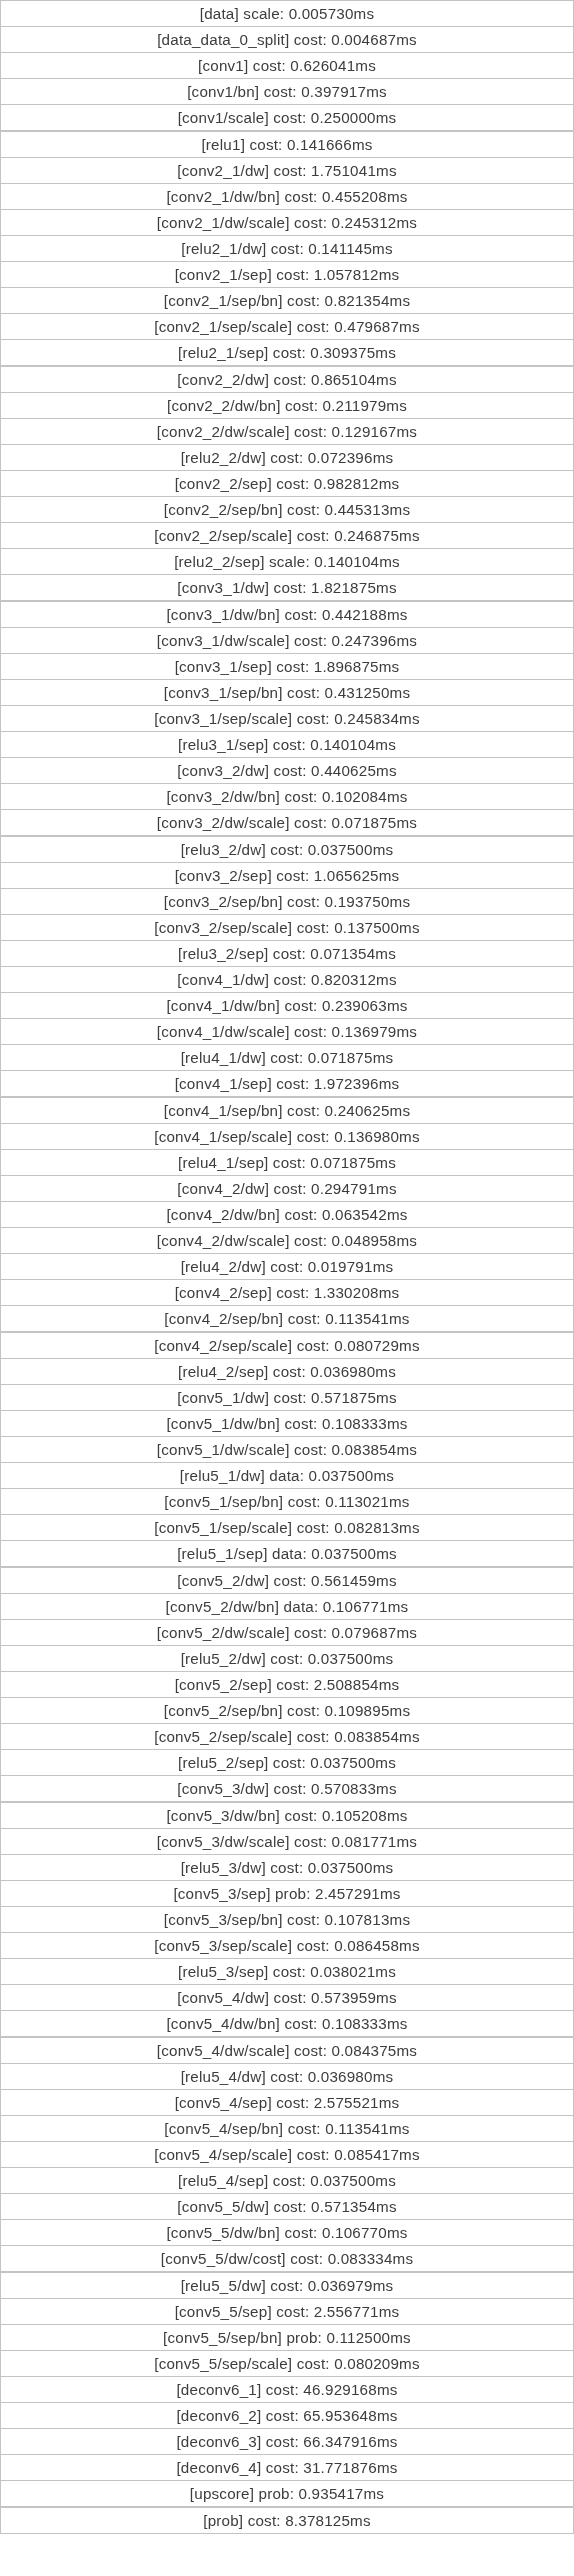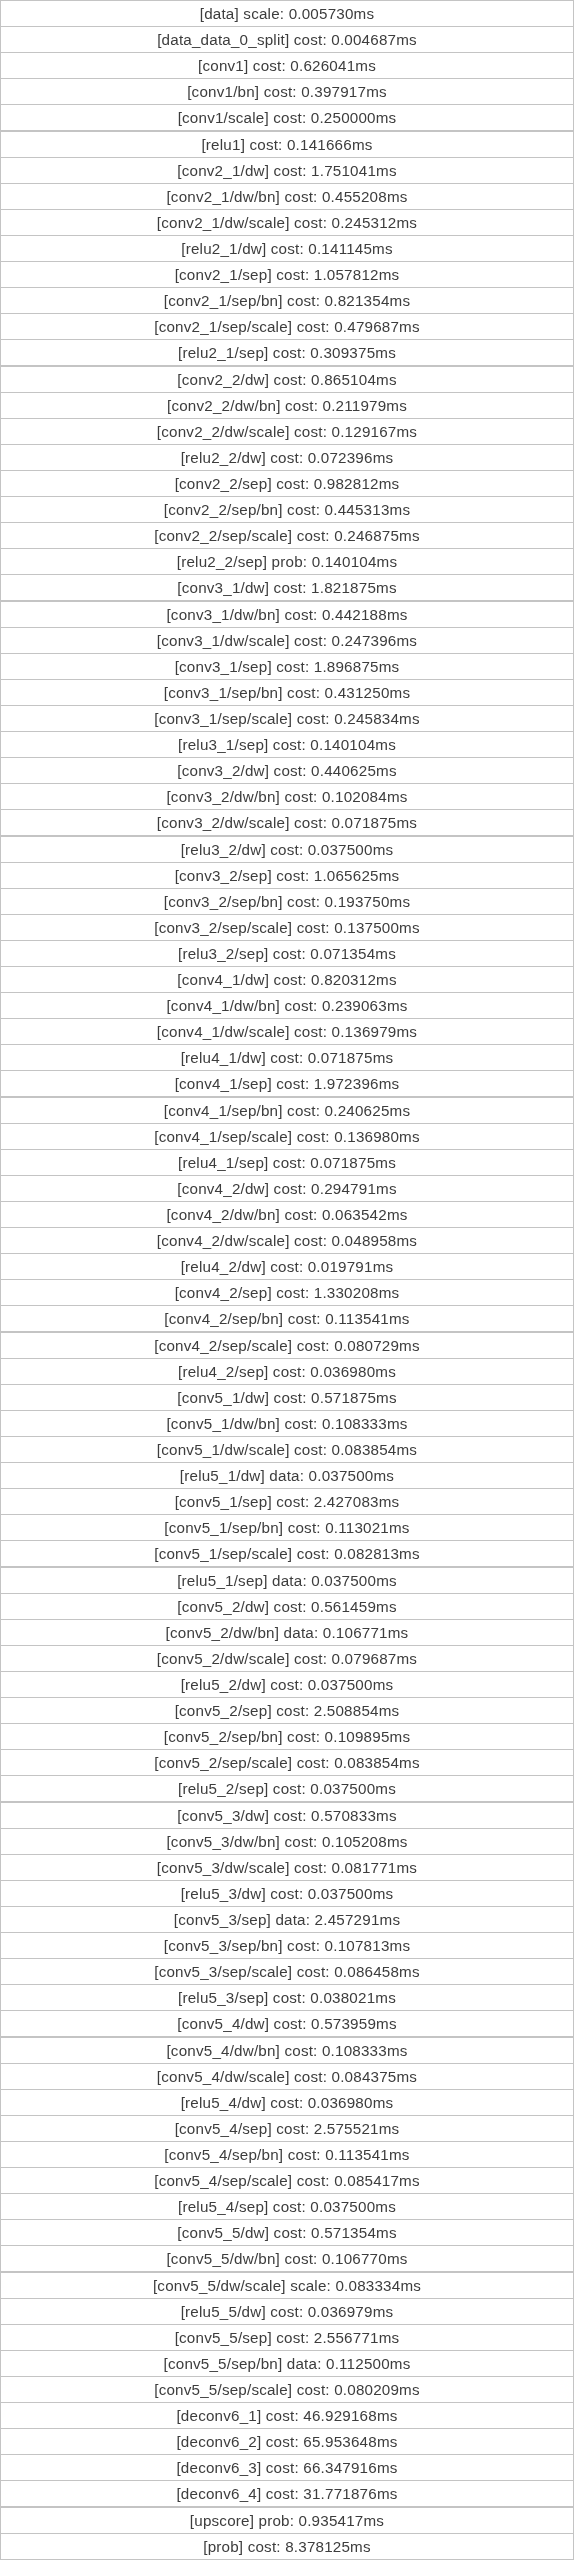--- a/index.html
+++ b/index.html
@@ -97,21 +97,21 @@
     <div class="cost-row">
       <span class="cost-row-label">[conv2_2/sep] cost: 0.982812ms</span>
     </div>
     <div class="cost-row">
       <span class="cost-row-label">[conv2_2/sep/bn] cost: 0.445313ms</span>
     </div>
     <div class="cost-row">
       <span class="cost-row-label">[conv2_2/sep/scale] cost: 0.246875ms</span>
     </div>
     <div class="cost-row">
-      <span class="cost-row-label">[relu2_2/sep] prob: 0.140104ms</span>
+      <span class="cost-row-label">[relu2_2/sep] scale: 0.140104ms</span>
     </div>
     <div class="cost-row">
       <span class="cost-row-label">[conv3_1/dw] cost: 1.821875ms</span>
     </div>
     <div class="cost-row">
       <span class="cost-row-label">[conv3_1/dw/bn] cost: 0.442188ms</span>
     </div>
     <div class="cost-row">
       <span class="cost-row-label">[conv3_1/dw/scale] cost: 0.247396ms</span>
     </div>
@@ -205,23 +205,20 @@
     <div class="cost-row">
       <span class="cost-row-label">[conv5_1/dw/bn] cost: 0.108333ms</span>
     </div>
     <div class="cost-row">
       <span class="cost-row-label">[conv5_1/dw/scale] cost: 0.083854ms</span>
     </div>
     <div class="cost-row">
       <span class="cost-row-label">[relu5_1/dw] data: 0.037500ms</span>
     </div>
     <div class="cost-row">
-      <span class="cost-row-label">[conv5_1/sep] cost: 2.427083ms</span>
-    </div>
-    <div class="cost-row">
       <span class="cost-row-label">[conv5_1/sep/bn] cost: 0.113021ms</span>
     </div>
     <div class="cost-row">
       <span class="cost-row-label">[conv5_1/sep/scale] cost: 0.082813ms</span>
     </div>
     <div class="cost-row">
       <span class="cost-row-label">[relu5_1/sep] data: 0.037500ms</span>
     </div>
     <div class="cost-row">
       <span class="cost-row-label">[conv5_2/dw] cost: 0.561459ms</span>
@@ -253,21 +250,21 @@
     <div class="cost-row">
       <span class="cost-row-label">[conv5_3/dw/bn] cost: 0.105208ms</span>
     </div>
     <div class="cost-row">
       <span class="cost-row-label">[conv5_3/dw/scale] cost: 0.081771ms</span>
     </div>
     <div class="cost-row">
       <span class="cost-row-label">[relu5_3/dw] cost: 0.037500ms</span>
     </div>
     <div class="cost-row">
-      <span class="cost-row-label">[conv5_3/sep] data: 2.457291ms</span>
+      <span class="cost-row-label">[conv5_3/sep] prob: 2.457291ms</span>
     </div>
     <div class="cost-row">
       <span class="cost-row-label">[conv5_3/sep/bn] cost: 0.107813ms</span>
     </div>
     <div class="cost-row">
       <span class="cost-row-label">[conv5_3/sep/scale] cost: 0.086458ms</span>
     </div>
     <div class="cost-row">
       <span class="cost-row-label">[relu5_3/sep] cost: 0.038021ms</span>
     </div>
@@ -295,30 +292,30 @@
     <div class="cost-row">
       <span class="cost-row-label">[relu5_4/sep] cost: 0.037500ms</span>
     </div>
     <div class="cost-row">
       <span class="cost-row-label">[conv5_5/dw] cost: 0.571354ms</span>
     </div>
     <div class="cost-row">
       <span class="cost-row-label">[conv5_5/dw/bn] cost: 0.106770ms</span>
     </div>
     <div class="cost-row">
-      <span class="cost-row-label">[conv5_5/dw/scale] scale: 0.083334ms</span>
+      <span class="cost-row-label">[conv5_5/dw/cost] cost: 0.083334ms</span>
     </div>
     <div class="cost-row">
       <span class="cost-row-label">[relu5_5/dw] cost: 0.036979ms</span>
     </div>
     <div class="cost-row">
       <span class="cost-row-label">[conv5_5/sep] cost: 2.556771ms</span>
     </div>
     <div class="cost-row">
-      <span class="cost-row-label">[conv5_5/sep/bn] data: 0.112500ms</span>
+      <span class="cost-row-label">[conv5_5/sep/bn] prob: 0.112500ms</span>
     </div>
     <div class="cost-row">
       <span class="cost-row-label">[conv5_5/sep/scale] cost: 0.080209ms</span>
     </div>
     <div class="cost-row">
       <span class="cost-row-label">[deconv6_1] cost: 46.929168ms</span>
     </div>
     <div class="cost-row">
       <span class="cost-row-label">[deconv6_2] cost: 65.953648ms</span>
     </div>

